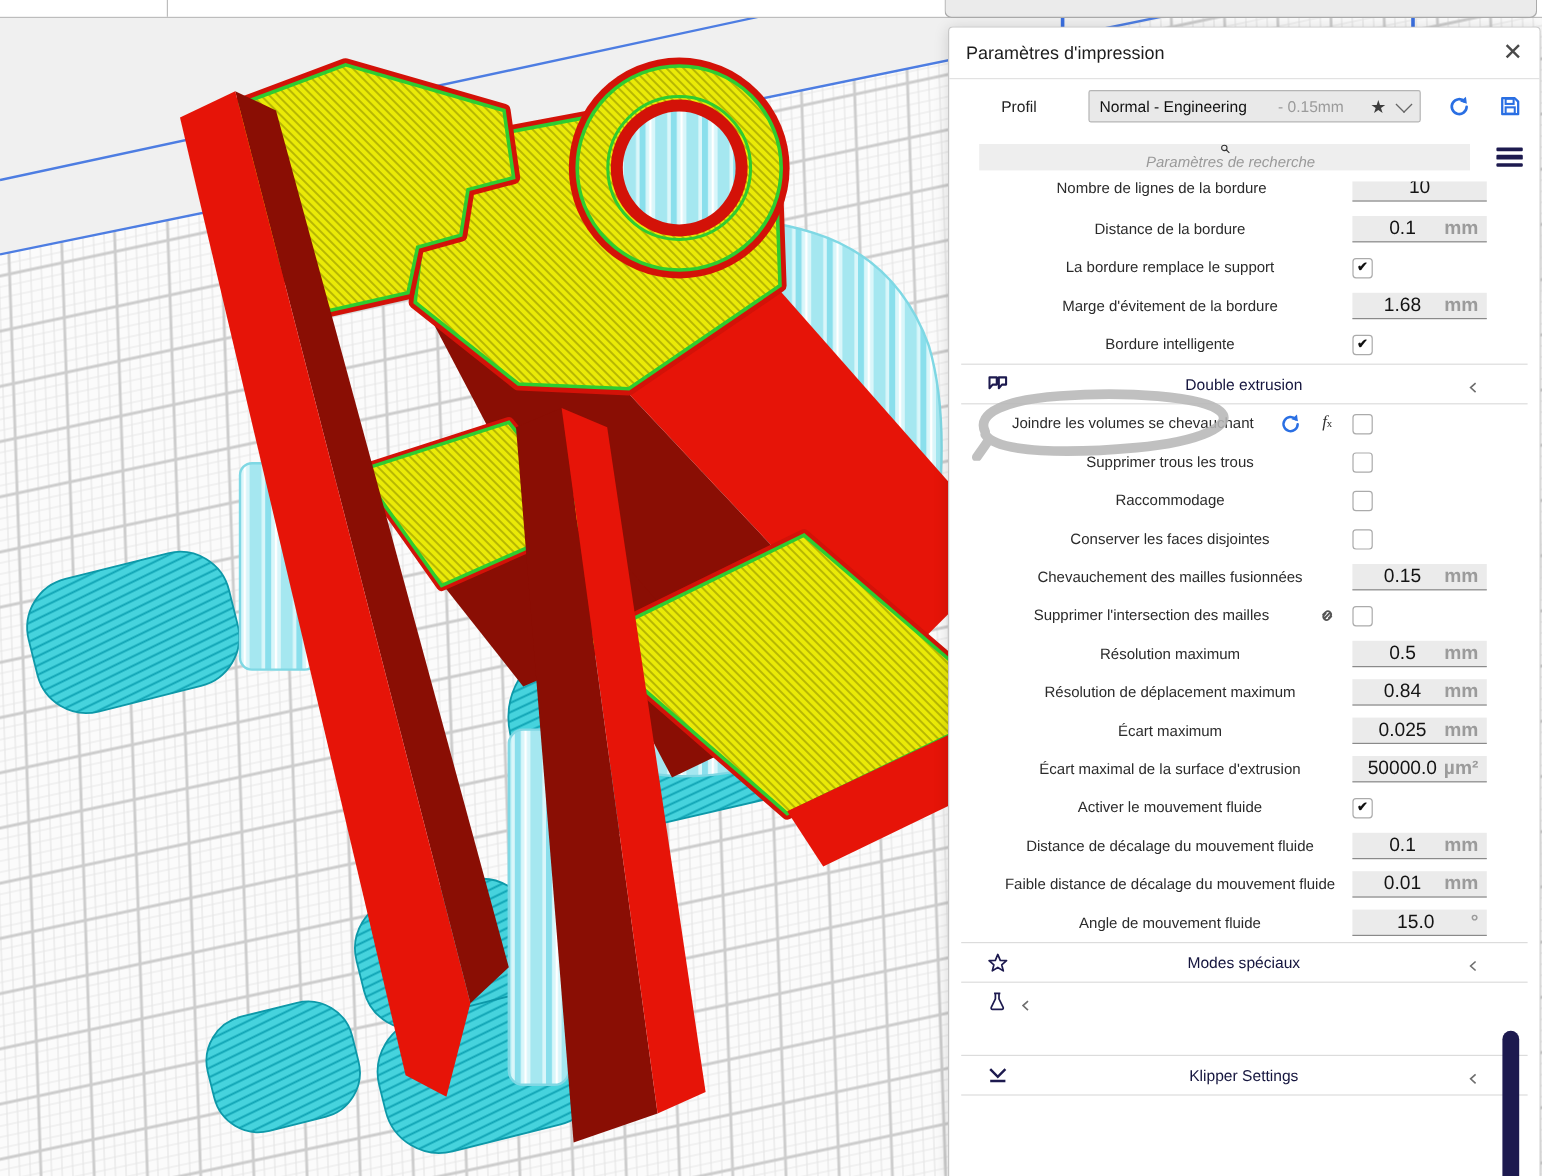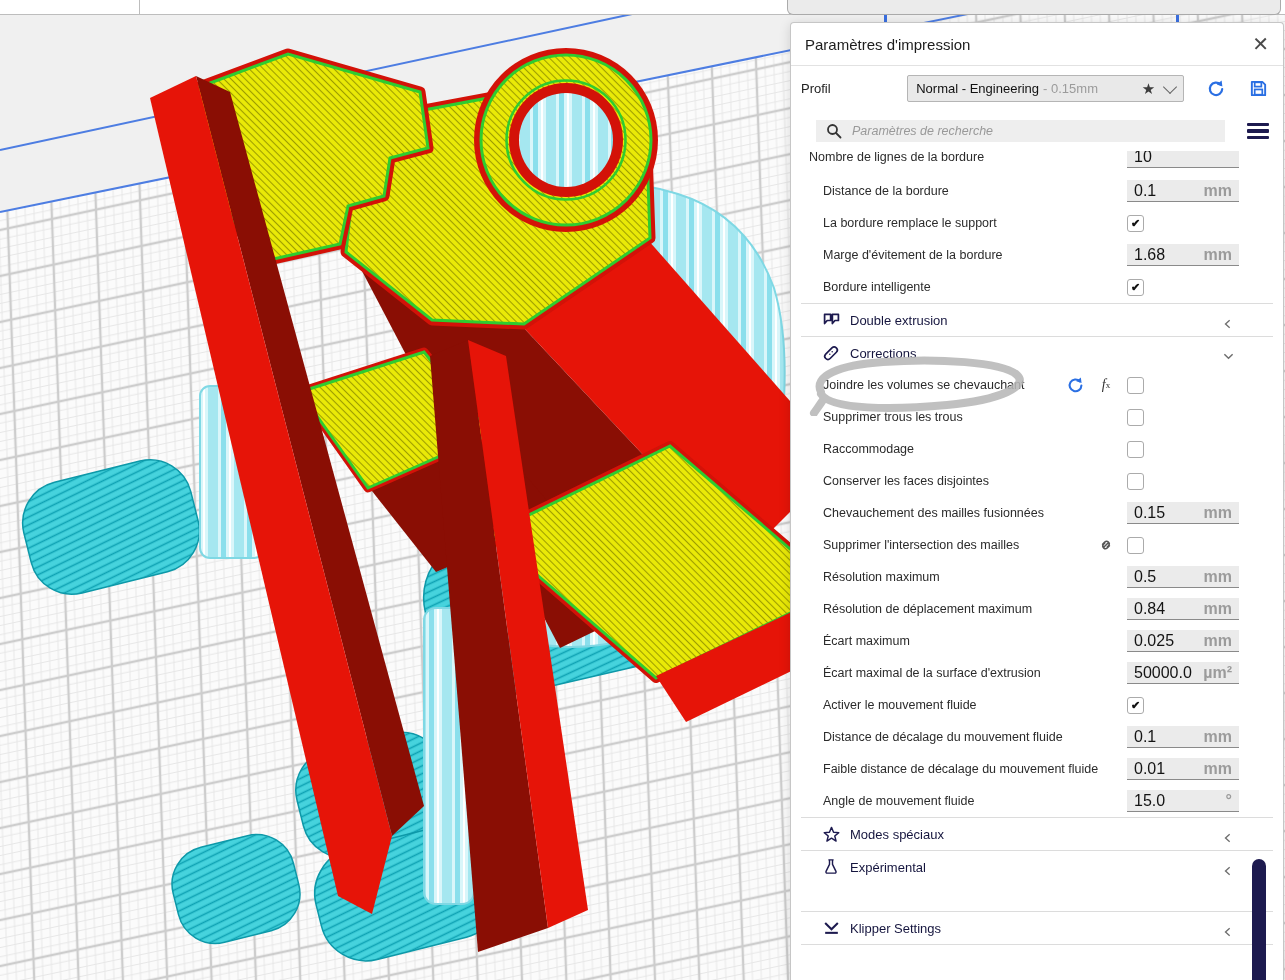--- a/index.html
+++ b/index.html
@@ -1,17 +1,17 @@
 <!DOCTYPE html>
 <html style="--accent-blue: #2a6fe3; --navy: #1d1a4f; --model-red: #e61408; --model-dark-red: #8a0e04; --skin-yellow: #eaea07; --wall-green: #2ecc30; --support-cyan: #a5e7f0; --brim-cyan: #46d3dd; --plate-line-blue: #4d7de2; --annotation-gray: #b7b7b7;"><head>
 <meta charset="utf-8">
 <style>
   html,body{margin:0;padding:0;}
   .page{position:relative;width:1285px;height:980px;overflow:hidden;
-        background:#f0f0f0;font-family:"Liberation Sans",sans-serif;}
+        background:#f0f0f0;font-family:"Liberation Sans",sans-serif;text-align:center;}
 
   
   .topbar{position:absolute;left:0;top:0;width:100%;height:14px;background:#ffffff;
           border-bottom:1px solid #bdbdbd;z-index:3;}
   .topbar-divider{position:absolute;left:139px;top:0;width:1px;height:14px;background:#bdbdbd;}
   .top-pill{position:absolute;left:787px;top:0;width:494px;height:15px;background:#ebebeb;
             border:1px solid #ababab;border-top:none;border-radius:0 0 6px 6px;box-sizing:border-box;z-index:4;}
   .blue-tick{position:absolute;top:15px;width:3px;height:8px;background:#3a6fe0;z-index:4;}
 
   
@@ -33,21 +33,21 @@
                  display:flex;align-items:center;padding:0 8px;box-sizing:border-box;font-size:13px;}
   .profile-value{color:#111;white-space:nowrap;}
   .profile-variant{color:#9b9b9b;margin-left:4px;white-space:nowrap;flex:1;overflow:hidden;}
   .fav-star{color:#3d3d3d;font-size:15px;margin-right:10px;}
   .cchev{width:9px;height:9px;border-left:1.6px solid #666;border-bottom:1.6px solid #666;
          transform:rotate(-45deg);margin-bottom:4px;}
   .icon-btn{width:22px;height:22px;margin-left:12px;display:flex;align-items:center;justify-content:center;}
 
   .search-row{height:40px;display:flex;align-items:center;padding:0 14px 0 25px;box-sizing:border-box;}
   .search-box{width:409px;height:22px;background:#eeeeee;display:flex;align-items:center;
-              padding:0 10px;box-sizing:border-box;}
+              padding:0 10px;box-sizing:border-box;flex-direction:column;}
   .search-placeholder{font-size:12.5px;font-style:italic;color:#999;margin-left:10px;}
   .hamburger{margin-left:auto;display:flex;flex-direction:column;gap:3.5px;}
   .hamburger span{display:block;width:22px;height:3.2px;background:#1d1a4f;border-radius:1px;}
 
   .scroll-area{position:absolute;left:0;right:0;top:128px;bottom:0;overflow:hidden;}
 
   
   .s-row{position:relative;height:32px;}
   .s-row.clipped{height:24px;overflow:hidden;}
   .row-inner{height:32px;display:flex;align-items:center;padding:0 44px 0 32px;box-sizing:border-box;}
@@ -280,33 +280,20 @@
               <svg width="19" height="19" viewBox="0 0 22 22">
                 <path d="M3 4 h7 v7 h-4 l-3 3.5 z M12 4 h7 v7 h-4 l-3 3.5 z" fill="none" stroke="#1d1a4f" stroke-width="2" stroke-linejoin="round"></path>
               </svg>
             </span>
             <span class="sec-label">Double extrusion</span>
             <span class="sec-chev"><svg width="10" height="10" viewBox="0 0 12 12">
                 <path d="M8 1.5 L3 6 L8 10.5" fill="none" stroke="#6e6e6e" stroke-width="1.6"></path>
               </svg></span>
           </div>
           <div class="divider"></div>
-          <div class="sec-row">
-            <span class="sec-icon">
-              <svg width="20" height="20" viewBox="0 0 24 24">
-                <rect x="3" y="8.5" width="18" height="7.5" rx="3.7" fill="none" stroke="#1d1a4f" stroke-width="2" transform="rotate(-45 12 12.2)"></rect>
-                <circle cx="10.6" cy="13.4" r=".9" fill="#1d1a4f"></circle>
-                <circle cx="13.4" cy="10.6" r=".9" fill="#1d1a4f"></circle>
-              </svg>
-            </span>
-            <span class="sec-label">Corrections</span>
-            <span class="sec-chev"><svg width="11" height="11" viewBox="0 0 12 12">
-                <path d="M1.5 3.5 L6 8 L10.5 3.5" fill="none" stroke="#6e6e6e" stroke-width="1.6"></path>
-              </svg></span>
-          </div>
           <div class="s-row">
             <div class="row-inner">
               <span class="s-label italic">Joindre les volumes se chevauchant</span>
               <span class="row-icon">
                 <svg width="19" height="19" viewBox="0 0 20 20">
                   <path d="M14.5 5.6 A6.2 6.2 0 1 0 16.2 10" fill="none" stroke="#2a6fe3" stroke-width="2.2" stroke-linecap="round"></path>
                   <polygon points="15.6,1.6 16.4,7.4 10.8,5.6" fill="#2a6fe3"></polygon>
                 </svg>
               </span>
               <span class="row-icon fx">
@@ -466,21 +453,20 @@
                 <path d="M8 1.5 L3 6 L8 10.5" fill="none" stroke="#6e6e6e" stroke-width="1.6"></path>
               </svg></span>
           </div>
           <div class="divider"></div>
           <div class="sec-row">
             <span class="sec-icon">
               <svg width="18" height="18" viewBox="0 0 24 24">
                 <path d="M8.5 2.5 h7 M10 2.5 v6 l-4.6 9.4 a1.6 1.6 0 0 0 1.4 2.3 h10.4 a1.6 1.6 0 0 0 1.4 -2.3 L14 8.5 v-6" fill="none" stroke="#1d1a4f" stroke-width="1.9" stroke-linejoin="round"></path>
               </svg>
             </span>
-            <span class="sec-label">Expérimental</span>
             <span class="sec-chev"><svg width="10" height="10" viewBox="0 0 12 12">
                 <path d="M8 1.5 L3 6 L8 10.5" fill="none" stroke="#6e6e6e" stroke-width="1.6"></path>
               </svg></span>
           </div>
           <div class="v-spacer"></div>
           <div class="divider"></div>
           <div class="sec-row">
             <span class="sec-icon">
               <svg width="19" height="19" viewBox="0 0 24 24">
                 <path d="M4 5 l8 8 8-8" fill="none" stroke="#1d1a4f" stroke-width="2.6"></path>

